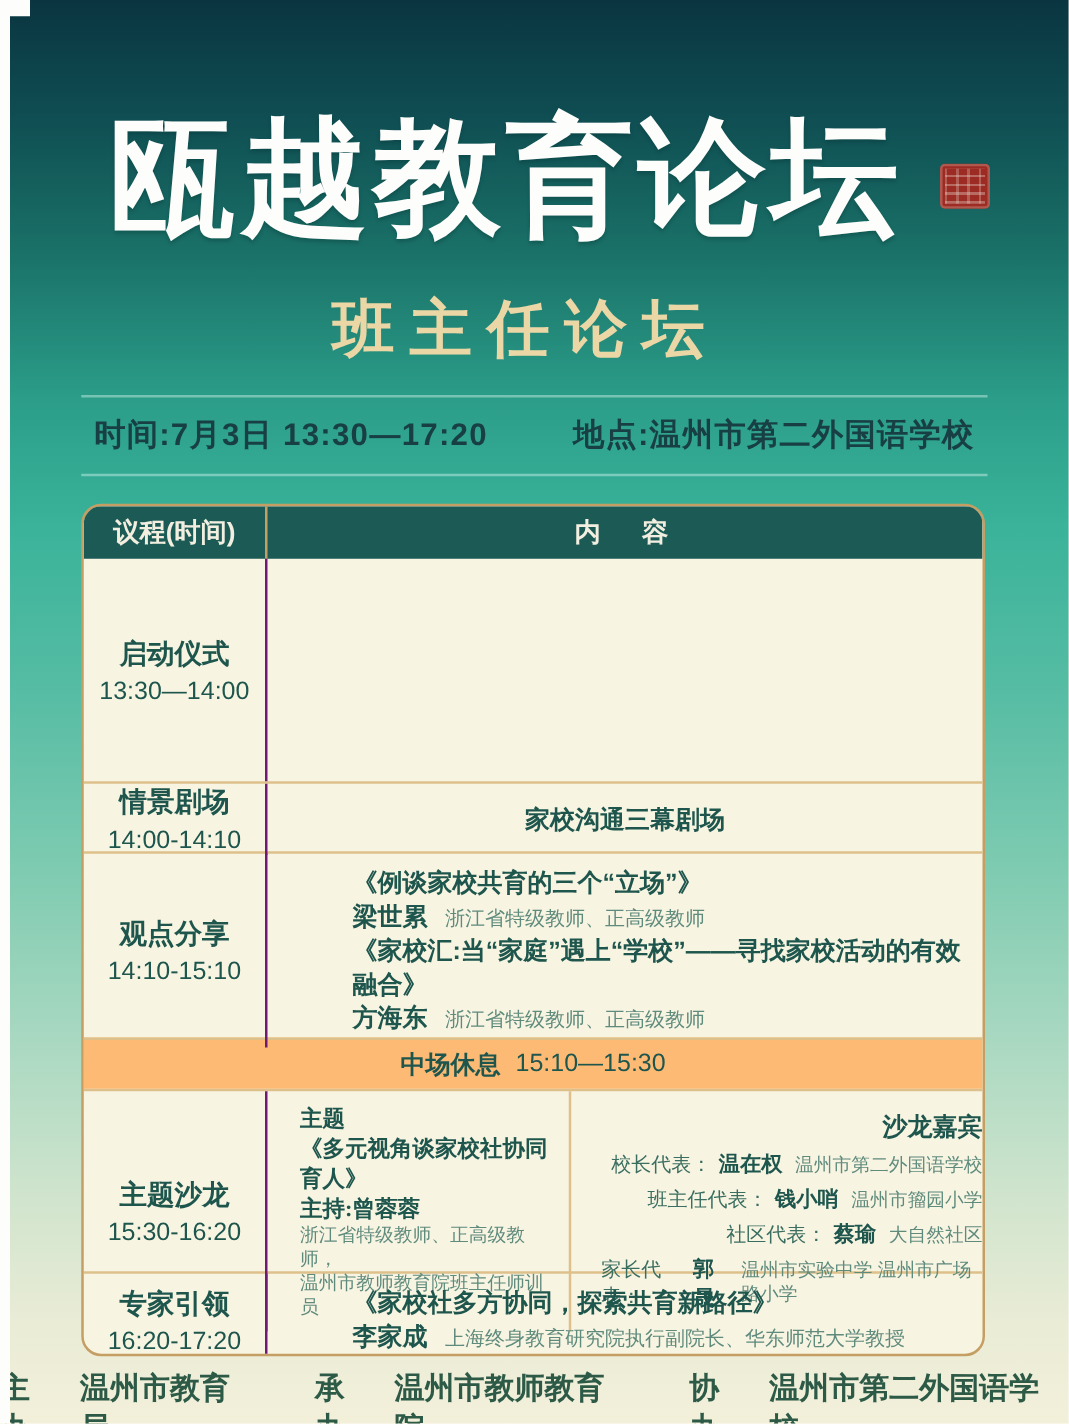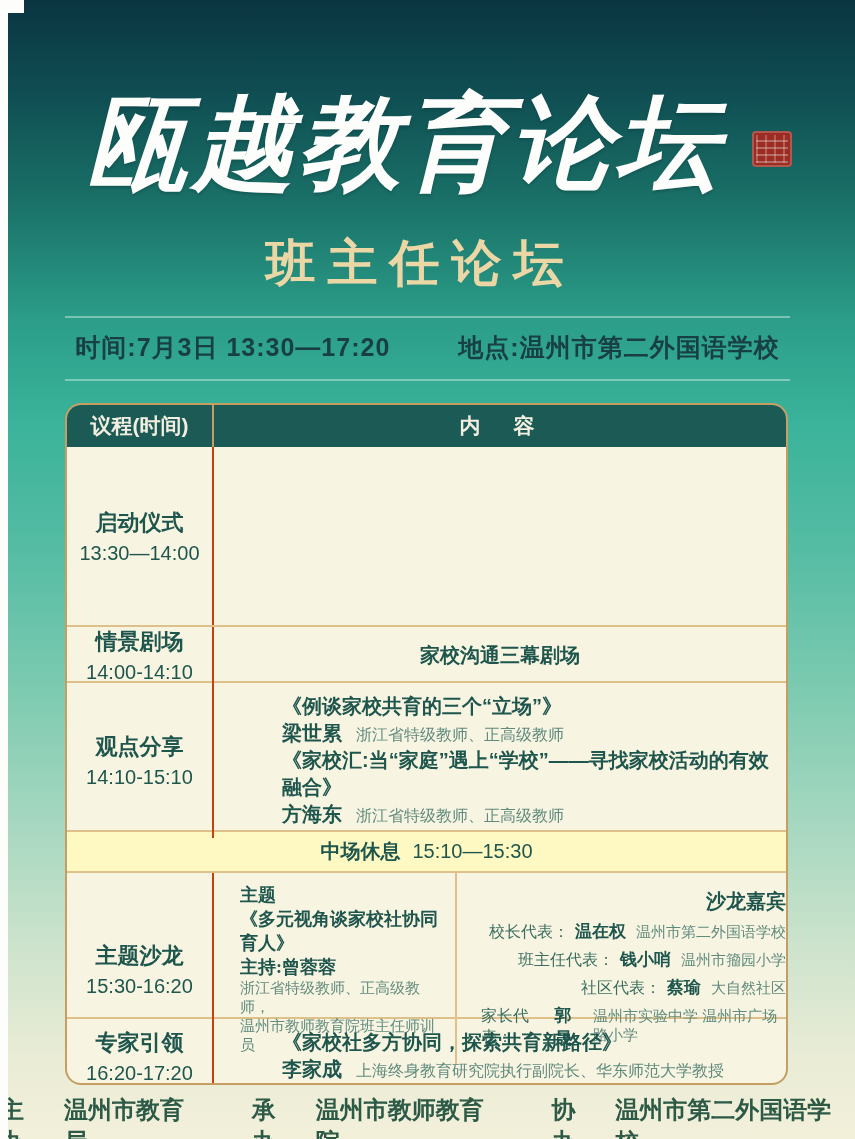--- a/index.html
+++ b/index.html
@@ -32,21 +32,21 @@
     position: absolute; left: 0; top: 0; width: 24px; height: 13px;
     background: #fdfdfb; z-index: 5;
   }
 
   
   .main-title {
     position: absolute; left: 0; top: 72px; width: 809px;
     text-align: center;
     font-family: "DejaVu Serif", "Liberation Serif", serif;
     font-size: 102px; line-height: 140px;
-    font-weight: bold; font-style: italic;
+    font-weight: bold; 
     color: #fdfdfb;
     letter-spacing: 4px;
     text-shadow: 0 2px 3px rgba(0,40,40,0.25);
   }
   .seal {
     position: absolute; left: 752px; top: 131px; width: 40px; height: 36px;
     background: #a8281f;
     border-radius: 4px;
     box-shadow: inset 0 0 0 2px rgba(255,230,220,0.25);
     opacity: 0.92;
@@ -98,41 +98,41 @@
     font-size: 21px; font-weight: bold;
   }
   .t-header .hcell.first { border-right: 2px solid #c49e63; }
   .t-header .hcell.second { letter-spacing: 6px; }
 
   .t-row { display: grid; grid-template-columns: 147px 1fr; border-top: 2px solid #ddc08a; }
   .t-row.full { display: flex; align-items: center; justify-content: center; }
 
   .session-cell {
     display: flex; flex-direction: column; align-items: center; justify-content: center;
-    border-right: 2px solid #c2410c;
+    border-right: 2px solid #701a75;
     gap: 4px;
     text-align: center;
   }
   .session-name { font-size: 22px; font-weight: bold; color: #1e564d; }
   .session-time { font-size: 20px; color: #1e564d; font-family: "Liberation Sans", sans-serif; }
 
   .content-center {
     display: flex; flex-direction: column; justify-content: space-evenly; align-items: center;
     padding: 8px 12px;
   }
   .content-left {
     display: flex; flex-direction: column; justify-content: space-evenly; align-items: flex-start;
     padding: 10px 12px 10px 68px;
   }
   .line-bold { font-size: 20px; font-weight: bold; color: #1e564d; }
   .line-light { font-size: 16px; color: #5f8b7d; }
 
   .talk-speaker { display: flex; align-items: baseline; gap: 14px; }
 
-  .break-row { background: #fef9c3; height: 41px; gap: 12px; }
+  .break-row { background: #fdba74; height: 41px; gap: 12px; }
   .break-label { font-size: 20px; font-weight: bold; color: #1e564d; }
   .break-time { font-size: 20px; color: #1e564d; }
 
   .salon-content { display: grid; grid-template-columns: 243px 1fr; }
   .salon-left {
     border-right: 2px solid #ddc08a;
     display: flex; flex-direction: column; justify-content: space-evenly; align-items: flex-start;
     padding: 10px 8px 10px 26px;
   }
   .salon-left .line-bold { font-size: 18px; font-family: Liberation Serif, serif; }

